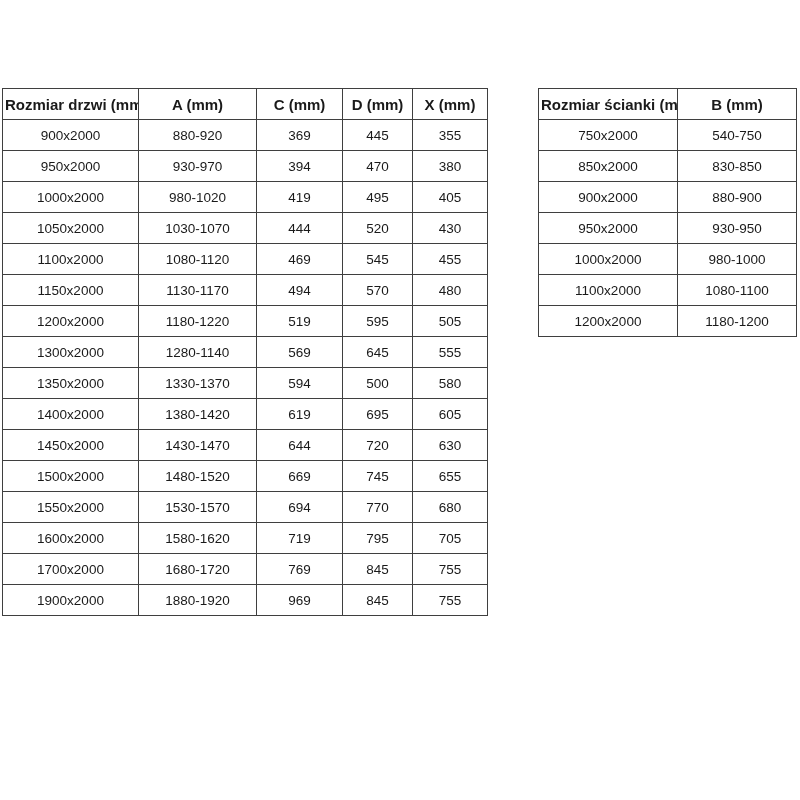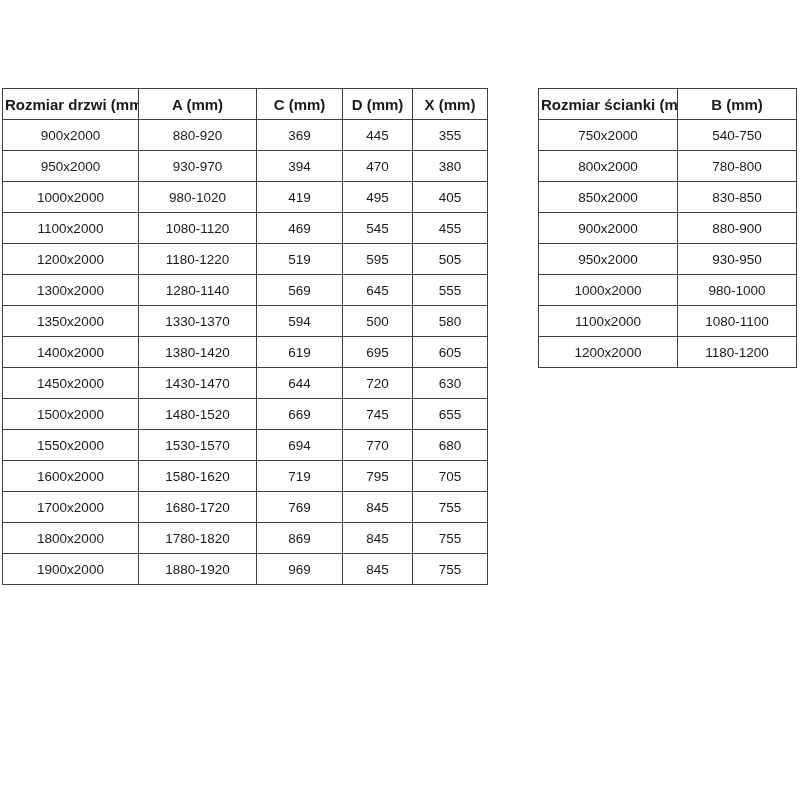--- a/index.html
+++ b/index.html
@@ -91,27 +91,41 @@
           <td>380</td>
         </tr>
         <tr>
           <td>1000x2000</td>
           <td>980-1020</td>
           <td>419</td>
           <td>495</td>
           <td>405</td>
         </tr>
         <tr>
+          <td>1050x2000</td>
+          <td>1030-1070</td>
+          <td>444</td>
+          <td>520</td>
+          <td>430</td>
+        </tr>
+        <tr>
           <td>1100x2000</td>
           <td>1080-1120</td>
           <td>469</td>
           <td>545</td>
           <td>455</td>
         </tr>
         <tr>
+          <td>1150x2000</td>
+          <td>1130-1170</td>
+          <td>494</td>
+          <td>570</td>
+          <td>480</td>
+        </tr>
+        <tr>
           <td>1200x2000</td>
           <td>1180-1220</td>
           <td>519</td>
           <td>595</td>
           <td>505</td>
         </tr>
         <tr>
           <td>1300x2000</td>
           <td>1280-1140</td>
           <td>569</td>
@@ -157,27 +171,20 @@
           <td>1600x2000</td>
           <td>1580-1620</td>
           <td>719</td>
           <td>795</td>
           <td>705</td>
         </tr>
         <tr>
           <td>1700x2000</td>
           <td>1680-1720</td>
           <td>769</td>
-          <td>845</td>
-          <td>755</td>
-        </tr>
-        <tr>
-          <td>1800x2000</td>
-          <td>1780-1820</td>
-          <td>869</td>
           <td>845</td>
           <td>755</td>
         </tr>
         <tr>
           <td>1900x2000</td>
           <td>1880-1920</td>
           <td>969</td>
           <td>845</td>
           <td>755</td>
         </tr>
@@ -194,24 +201,20 @@
           <th>Rozmiar ścianki (mm)</th>
           <th>B (mm)</th>
         </tr>
       </thead>
       <tbody>
         <tr>
           <td>750x2000</td>
           <td>540-750</td>
         </tr>
         <tr>
-          <td>800x2000</td>
-          <td>780-800</td>
-        </tr>
-        <tr>
           <td>850x2000</td>
           <td>830-850</td>
         </tr>
         <tr>
           <td>900x2000</td>
           <td>880-900</td>
         </tr>
         <tr>
           <td>950x2000</td>
           <td>930-950</td>

